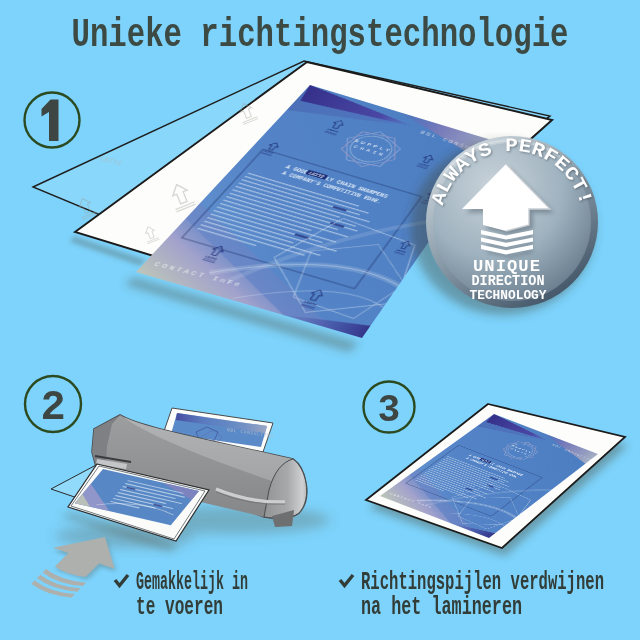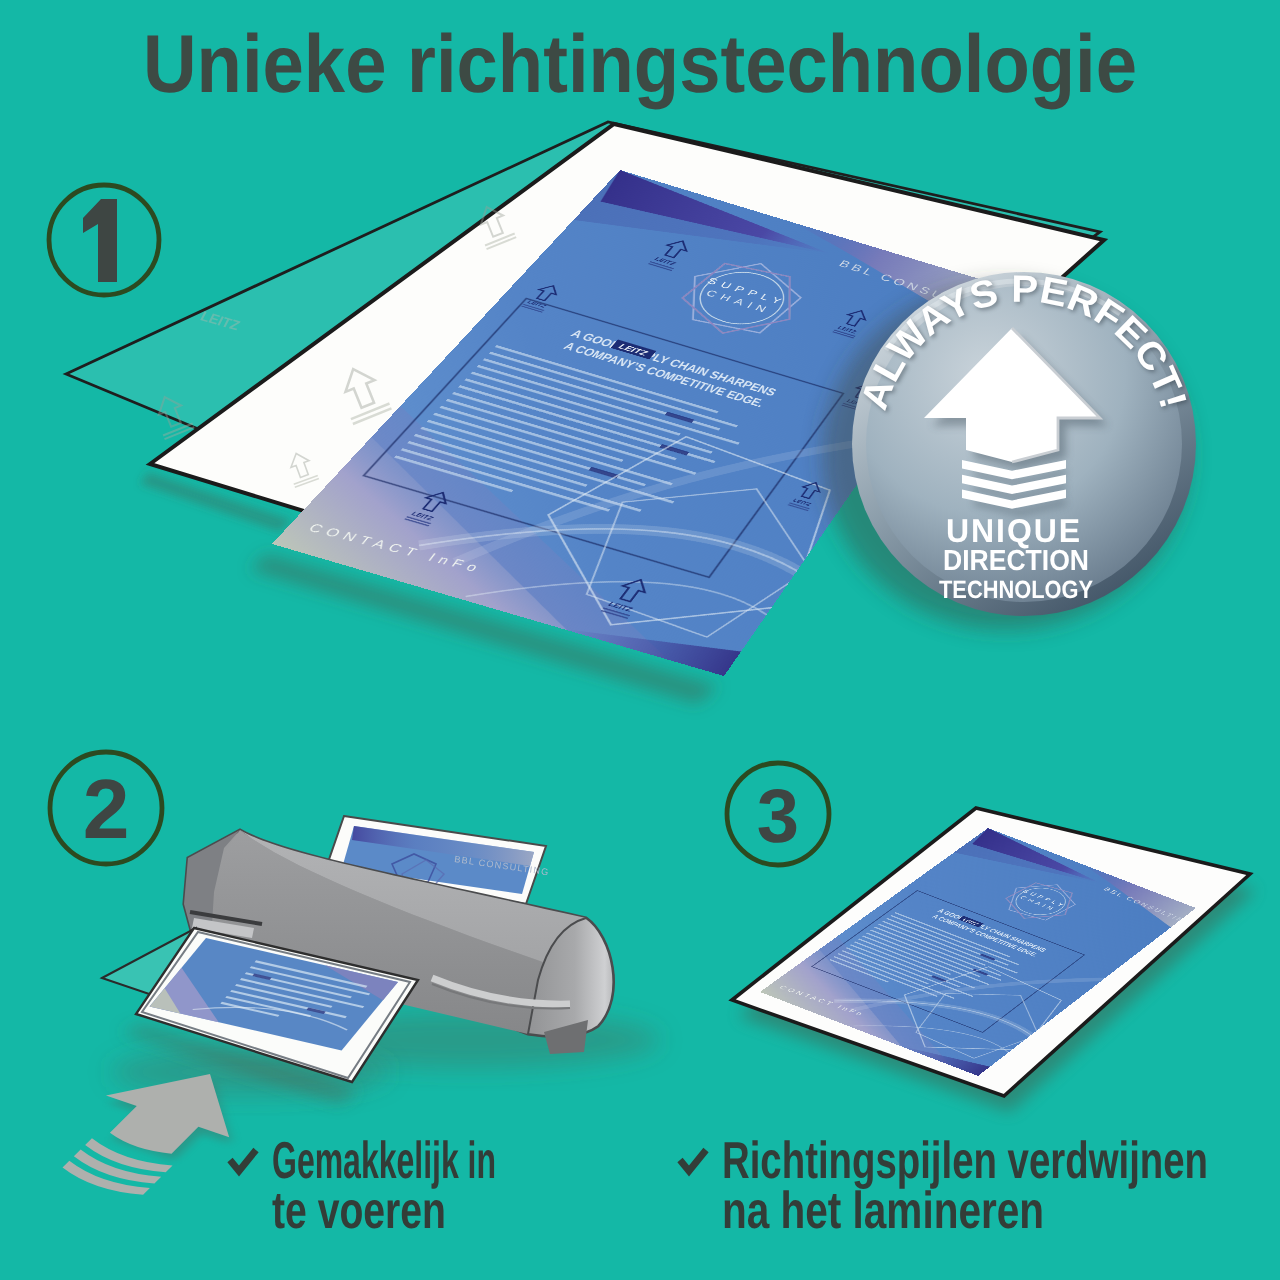--- a/index.html
+++ b/index.html
@@ -1,16 +1,16 @@
 <!DOCTYPE html>
 <html><head><meta charset="utf-8">
 <style>
 html,body{margin:0;padding:0;}
-#stage{position:relative;width:640px;height:640px;background:#14b8a6;overflow:hidden;
-  font-family:Liberation Sans, sans-serif;}
+#stage{position:relative;width:640px;height:640px;background:#7dd3fc;overflow:hidden;
+  font-family:Liberation Mono, monospace;}
 .doc3d{position:absolute;left:0;top:0;width:200px;height:283px;transform-origin:0 0;}
 svg{display:block;}
 .lay{position:absolute;left:0;top:0;}
 </style></head><body>
 <div id="stage">
 <svg class="lay" width="640" height="640" viewBox="0 0 640 640">
 <defs>
 <filter id="blur4" x="-40%" y="-40%" width="180%" height="180%">
           <feGaussianBlur stdDeviation="4"></feGaussianBlur>
         </filter>

